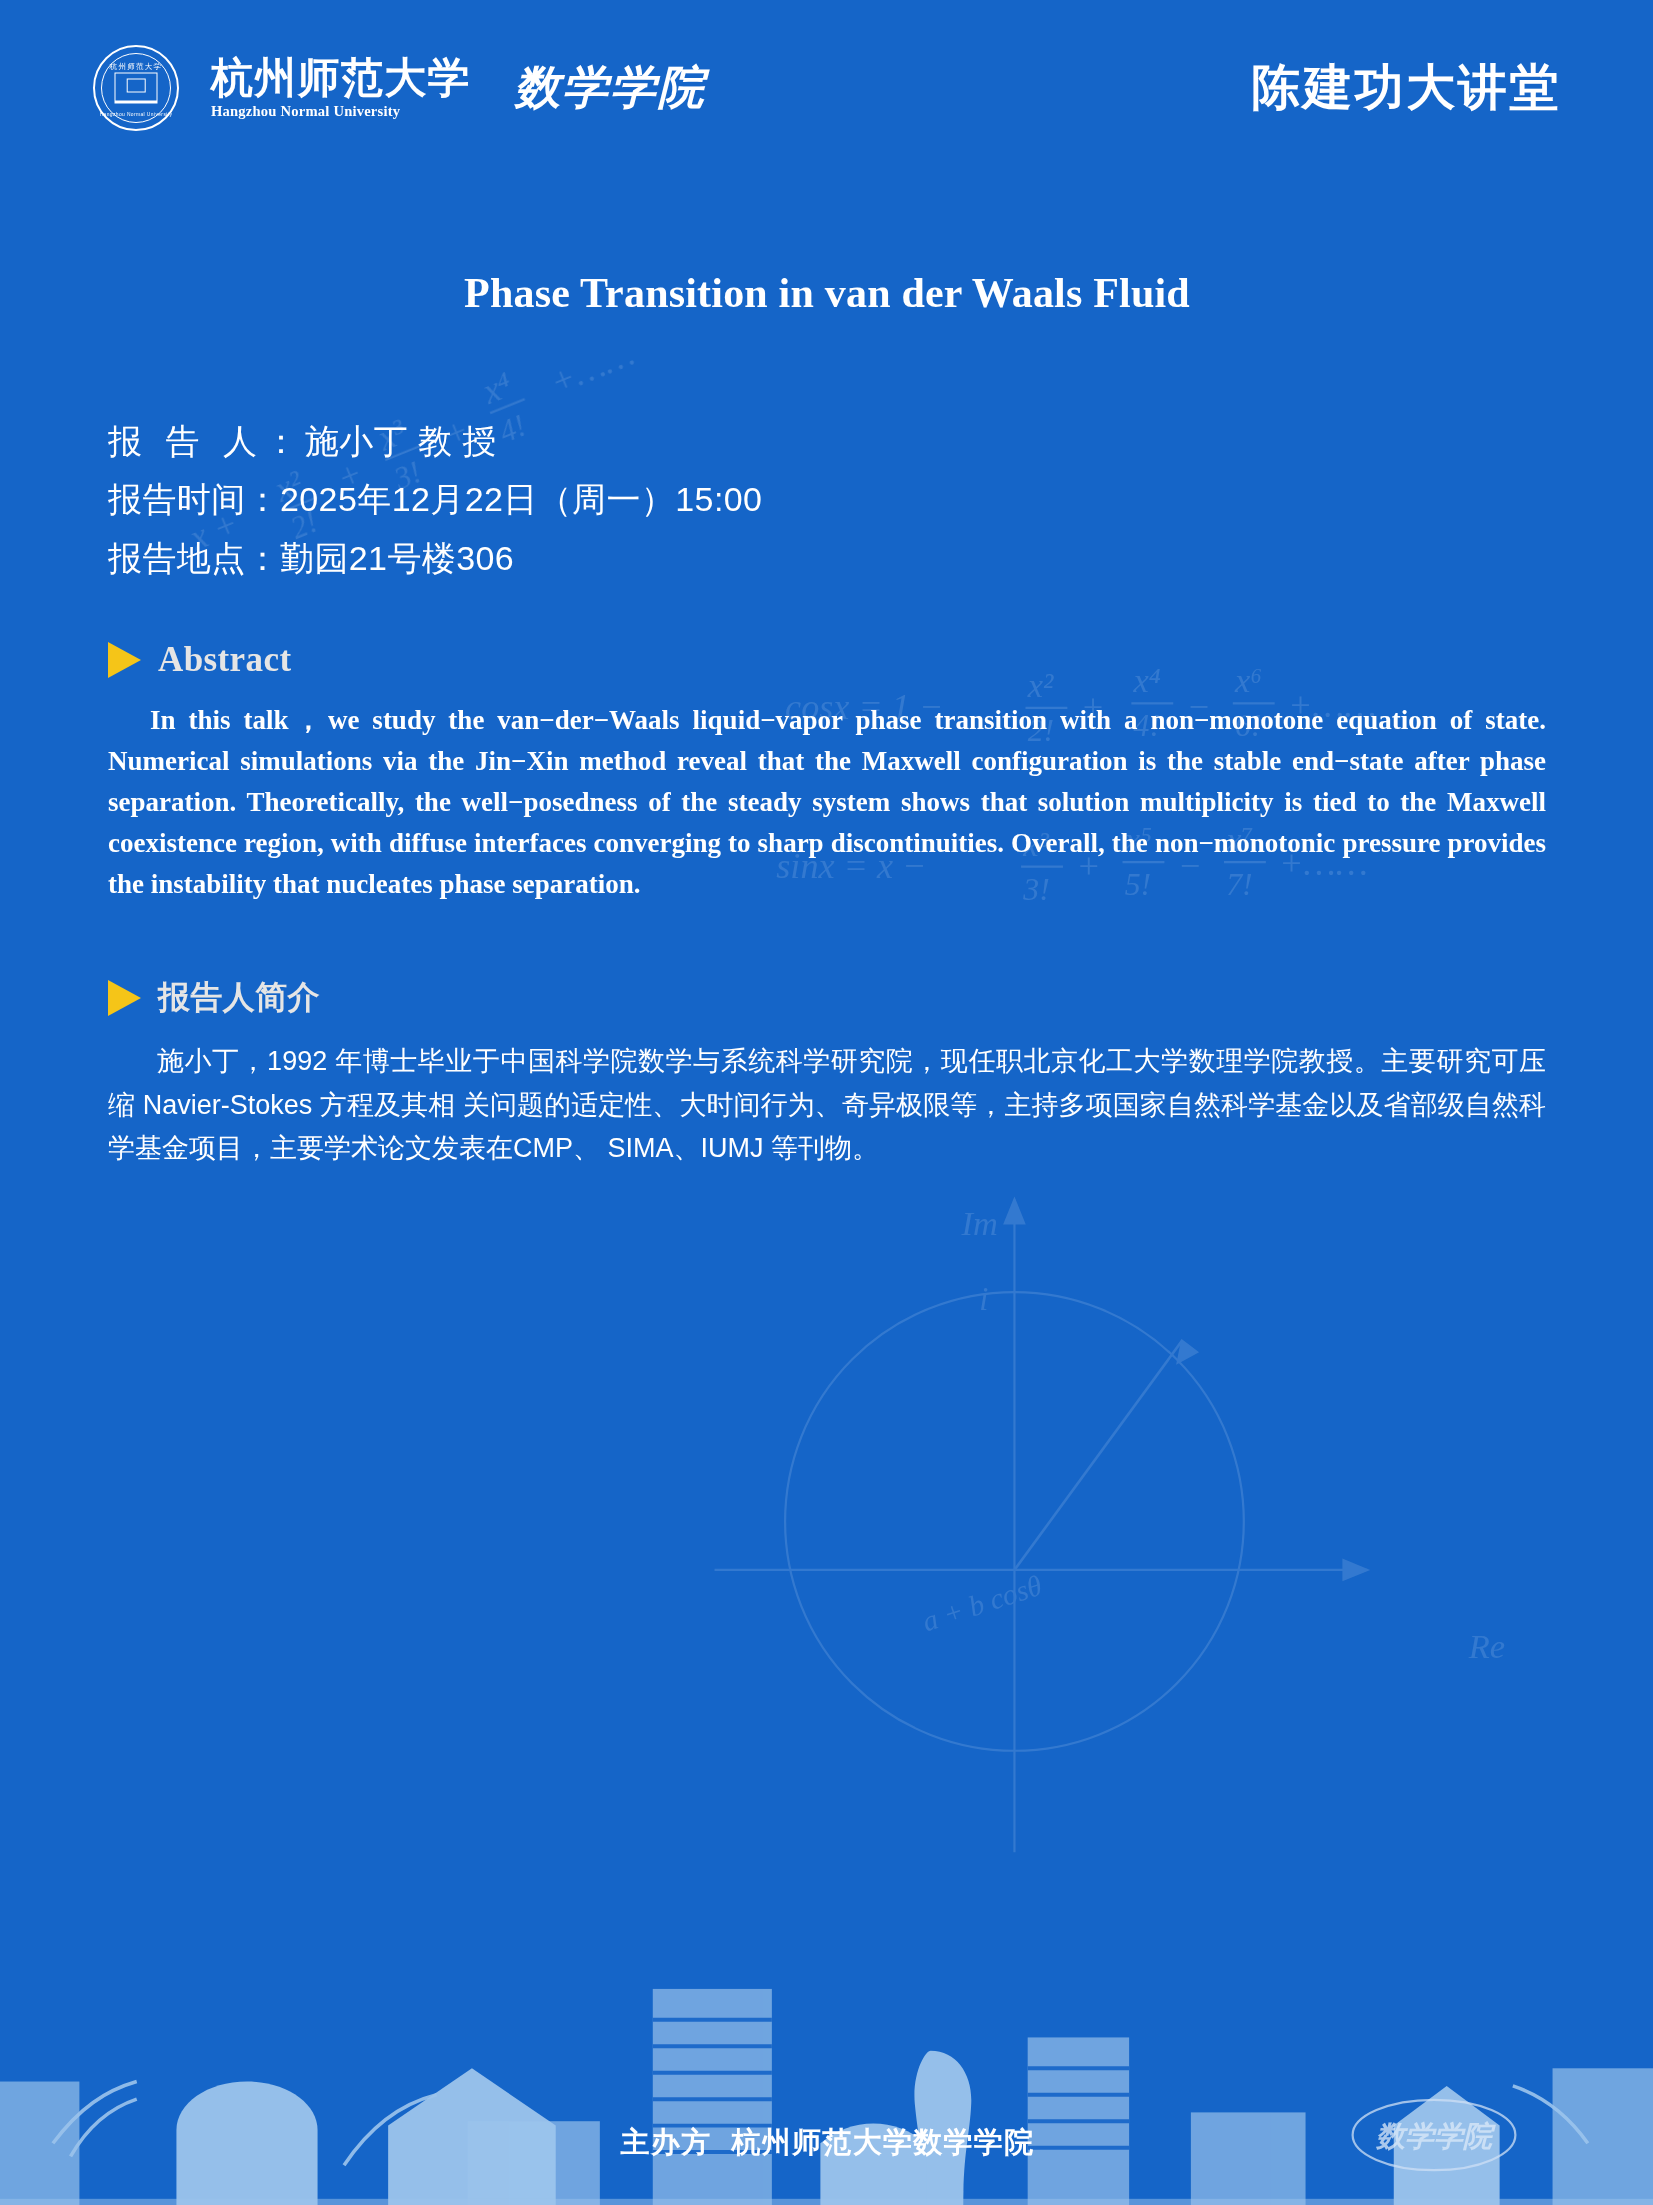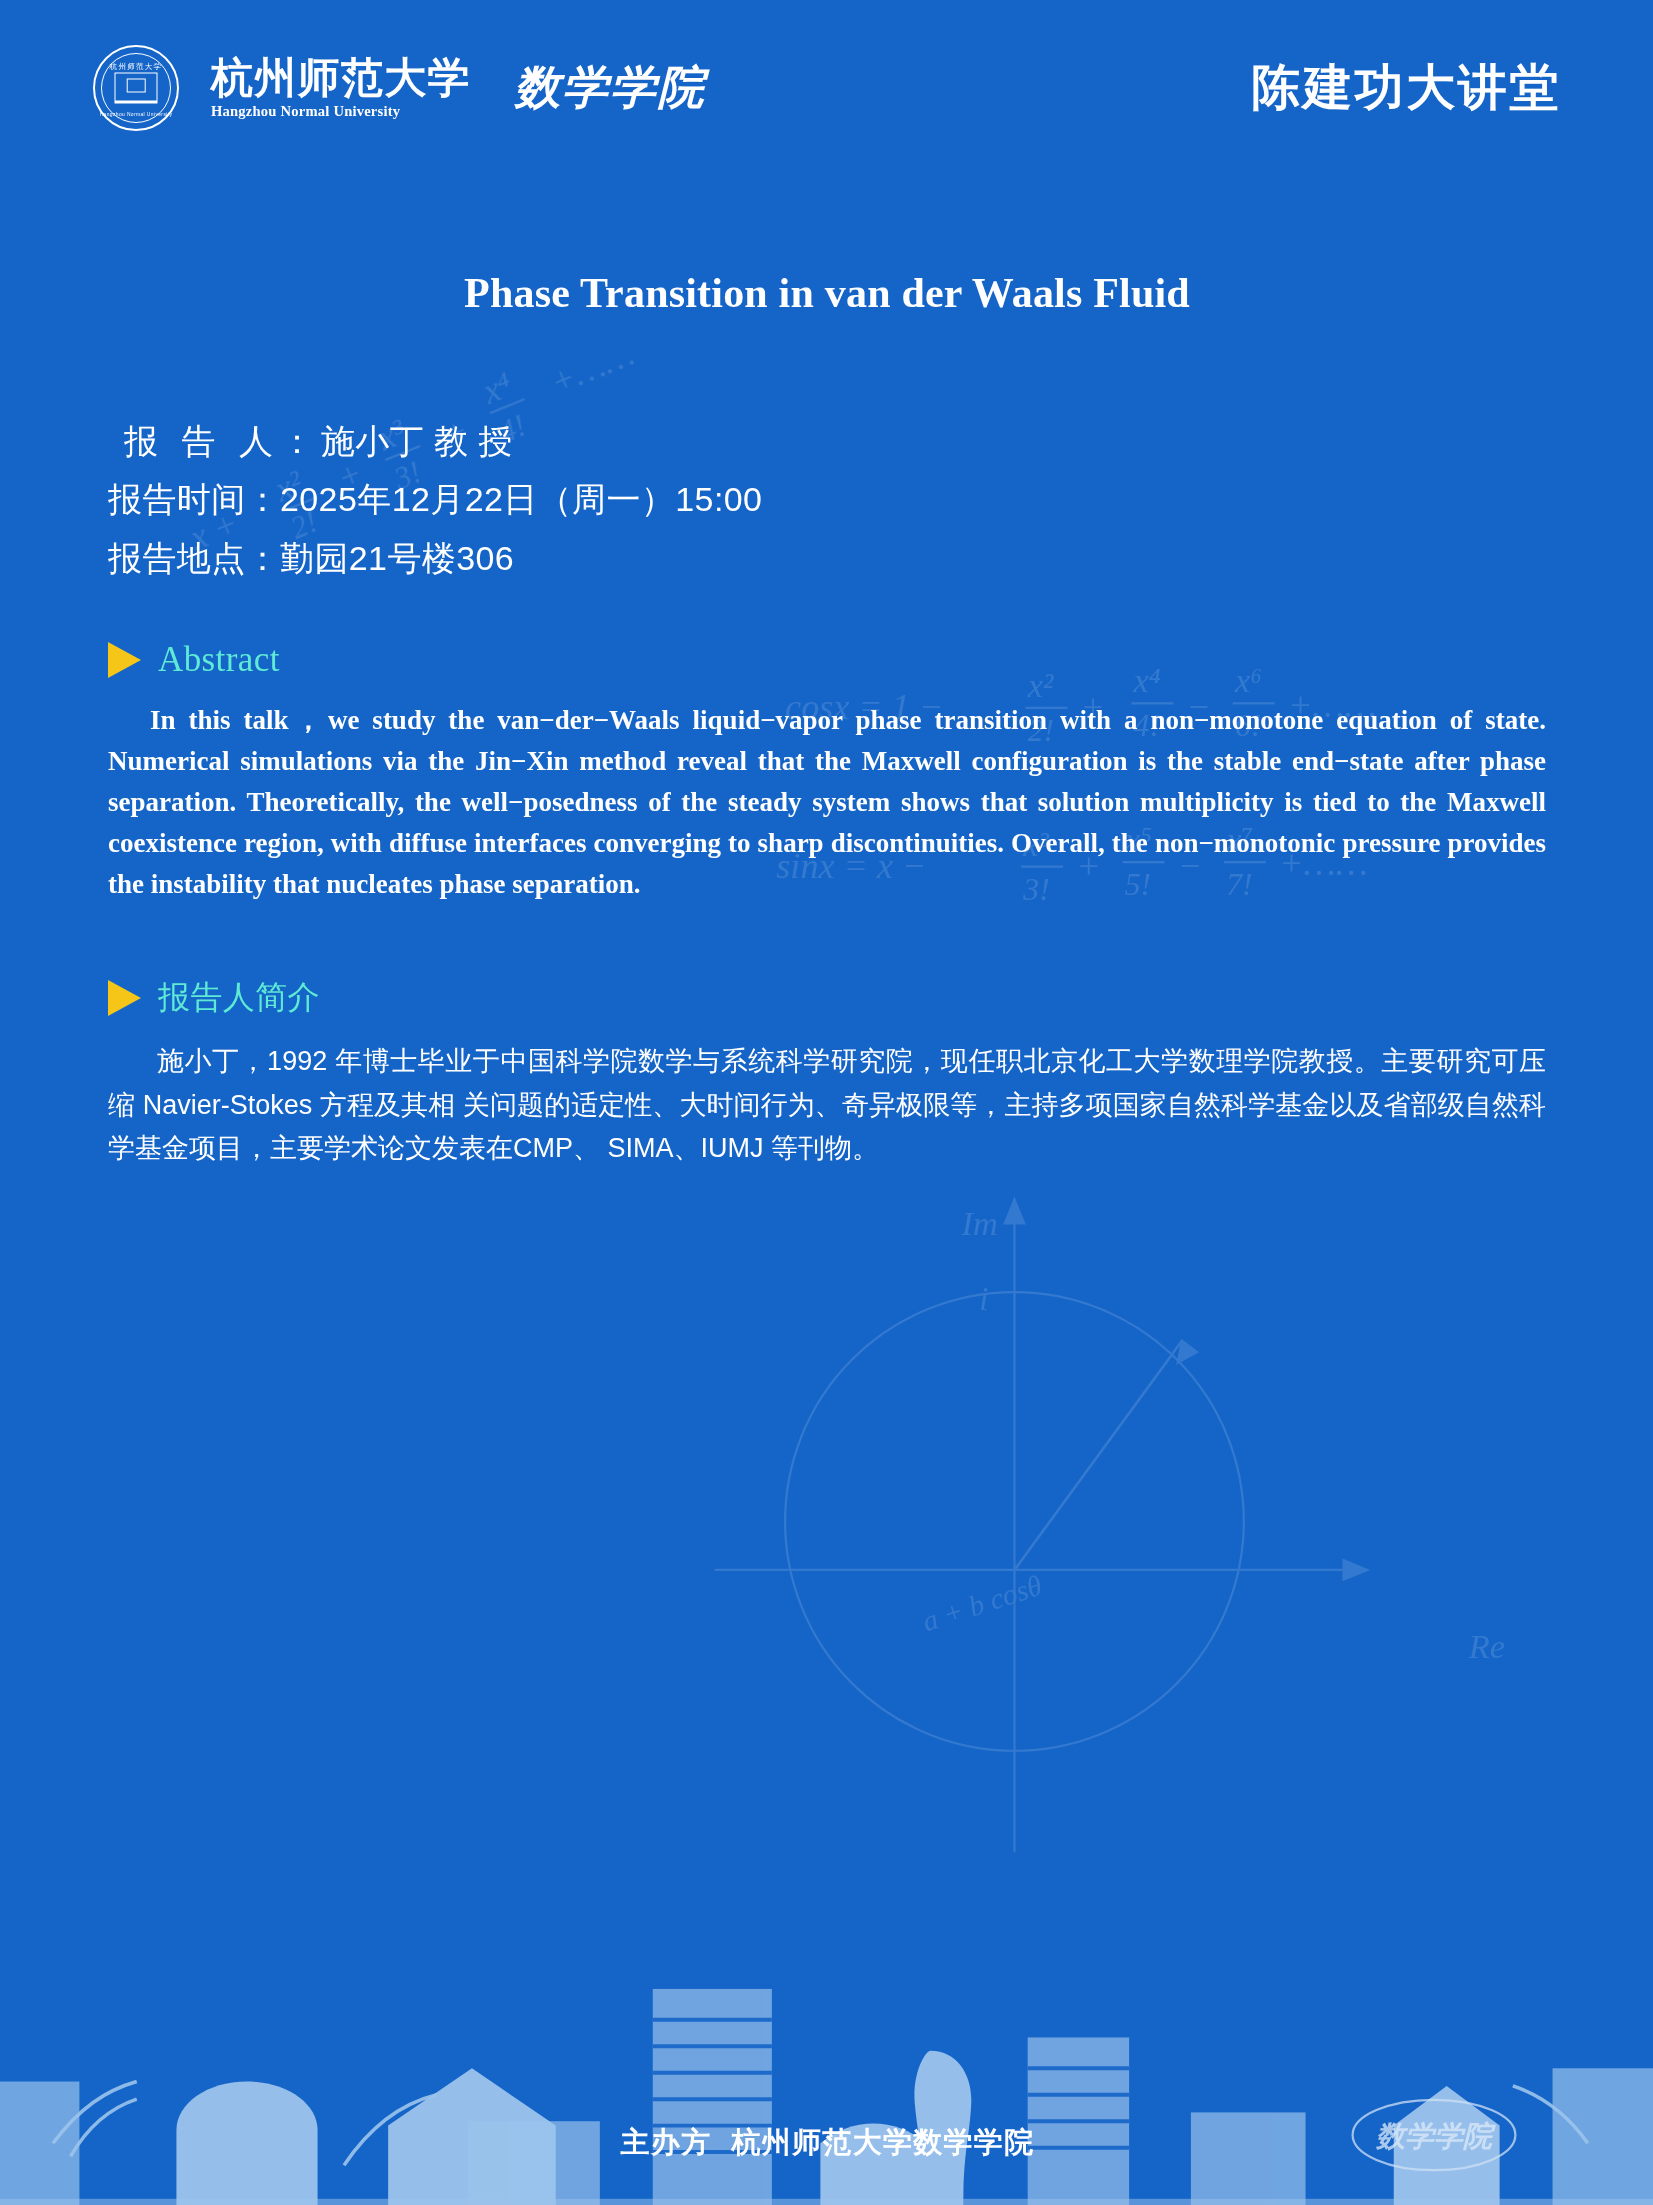--- a/index.html
+++ b/index.html
@@ -156,42 +156,42 @@
   .meta {
     margin-top: 95px;
   }
   .meta-row {
     font-size: 34px;
     color: #ffffff;
     line-height: 1.72;
     letter-spacing: 0.4px;
     white-space: nowrap;
   }
-  .meta-row .sp { letter-spacing: 7px; margin-left: 16px; }
+  .meta-row .sp { letter-spacing: 7px; }
 
   
   .section-head {
     display: flex;
     align-items: center;
     gap: 17px;
     margin-top: 53px;
   }
   .tri {
     width: 0;
     height: 0;
     border-left: 33px solid #f5c518;
     border-top: 18.5px solid transparent;
     border-bottom: 18.5px solid transparent;
     flex: none;
   }
   .section-label {
     font-family: "Liberation Serif", serif;
-    font-weight: normal;
+    font-weight: bold;
     font-size: 35px;
-    color: #5eead4;
+    color: #e5e5e5;
     letter-spacing: 0.4px;
   }
   .section-label.cn {
     font-family: "Liberation Sans", sans-serif;
     font-size: 32px;
   }
 
   .abstract-body {
     font-family: "Liberation Serif", serif;
     font-weight: bold;

